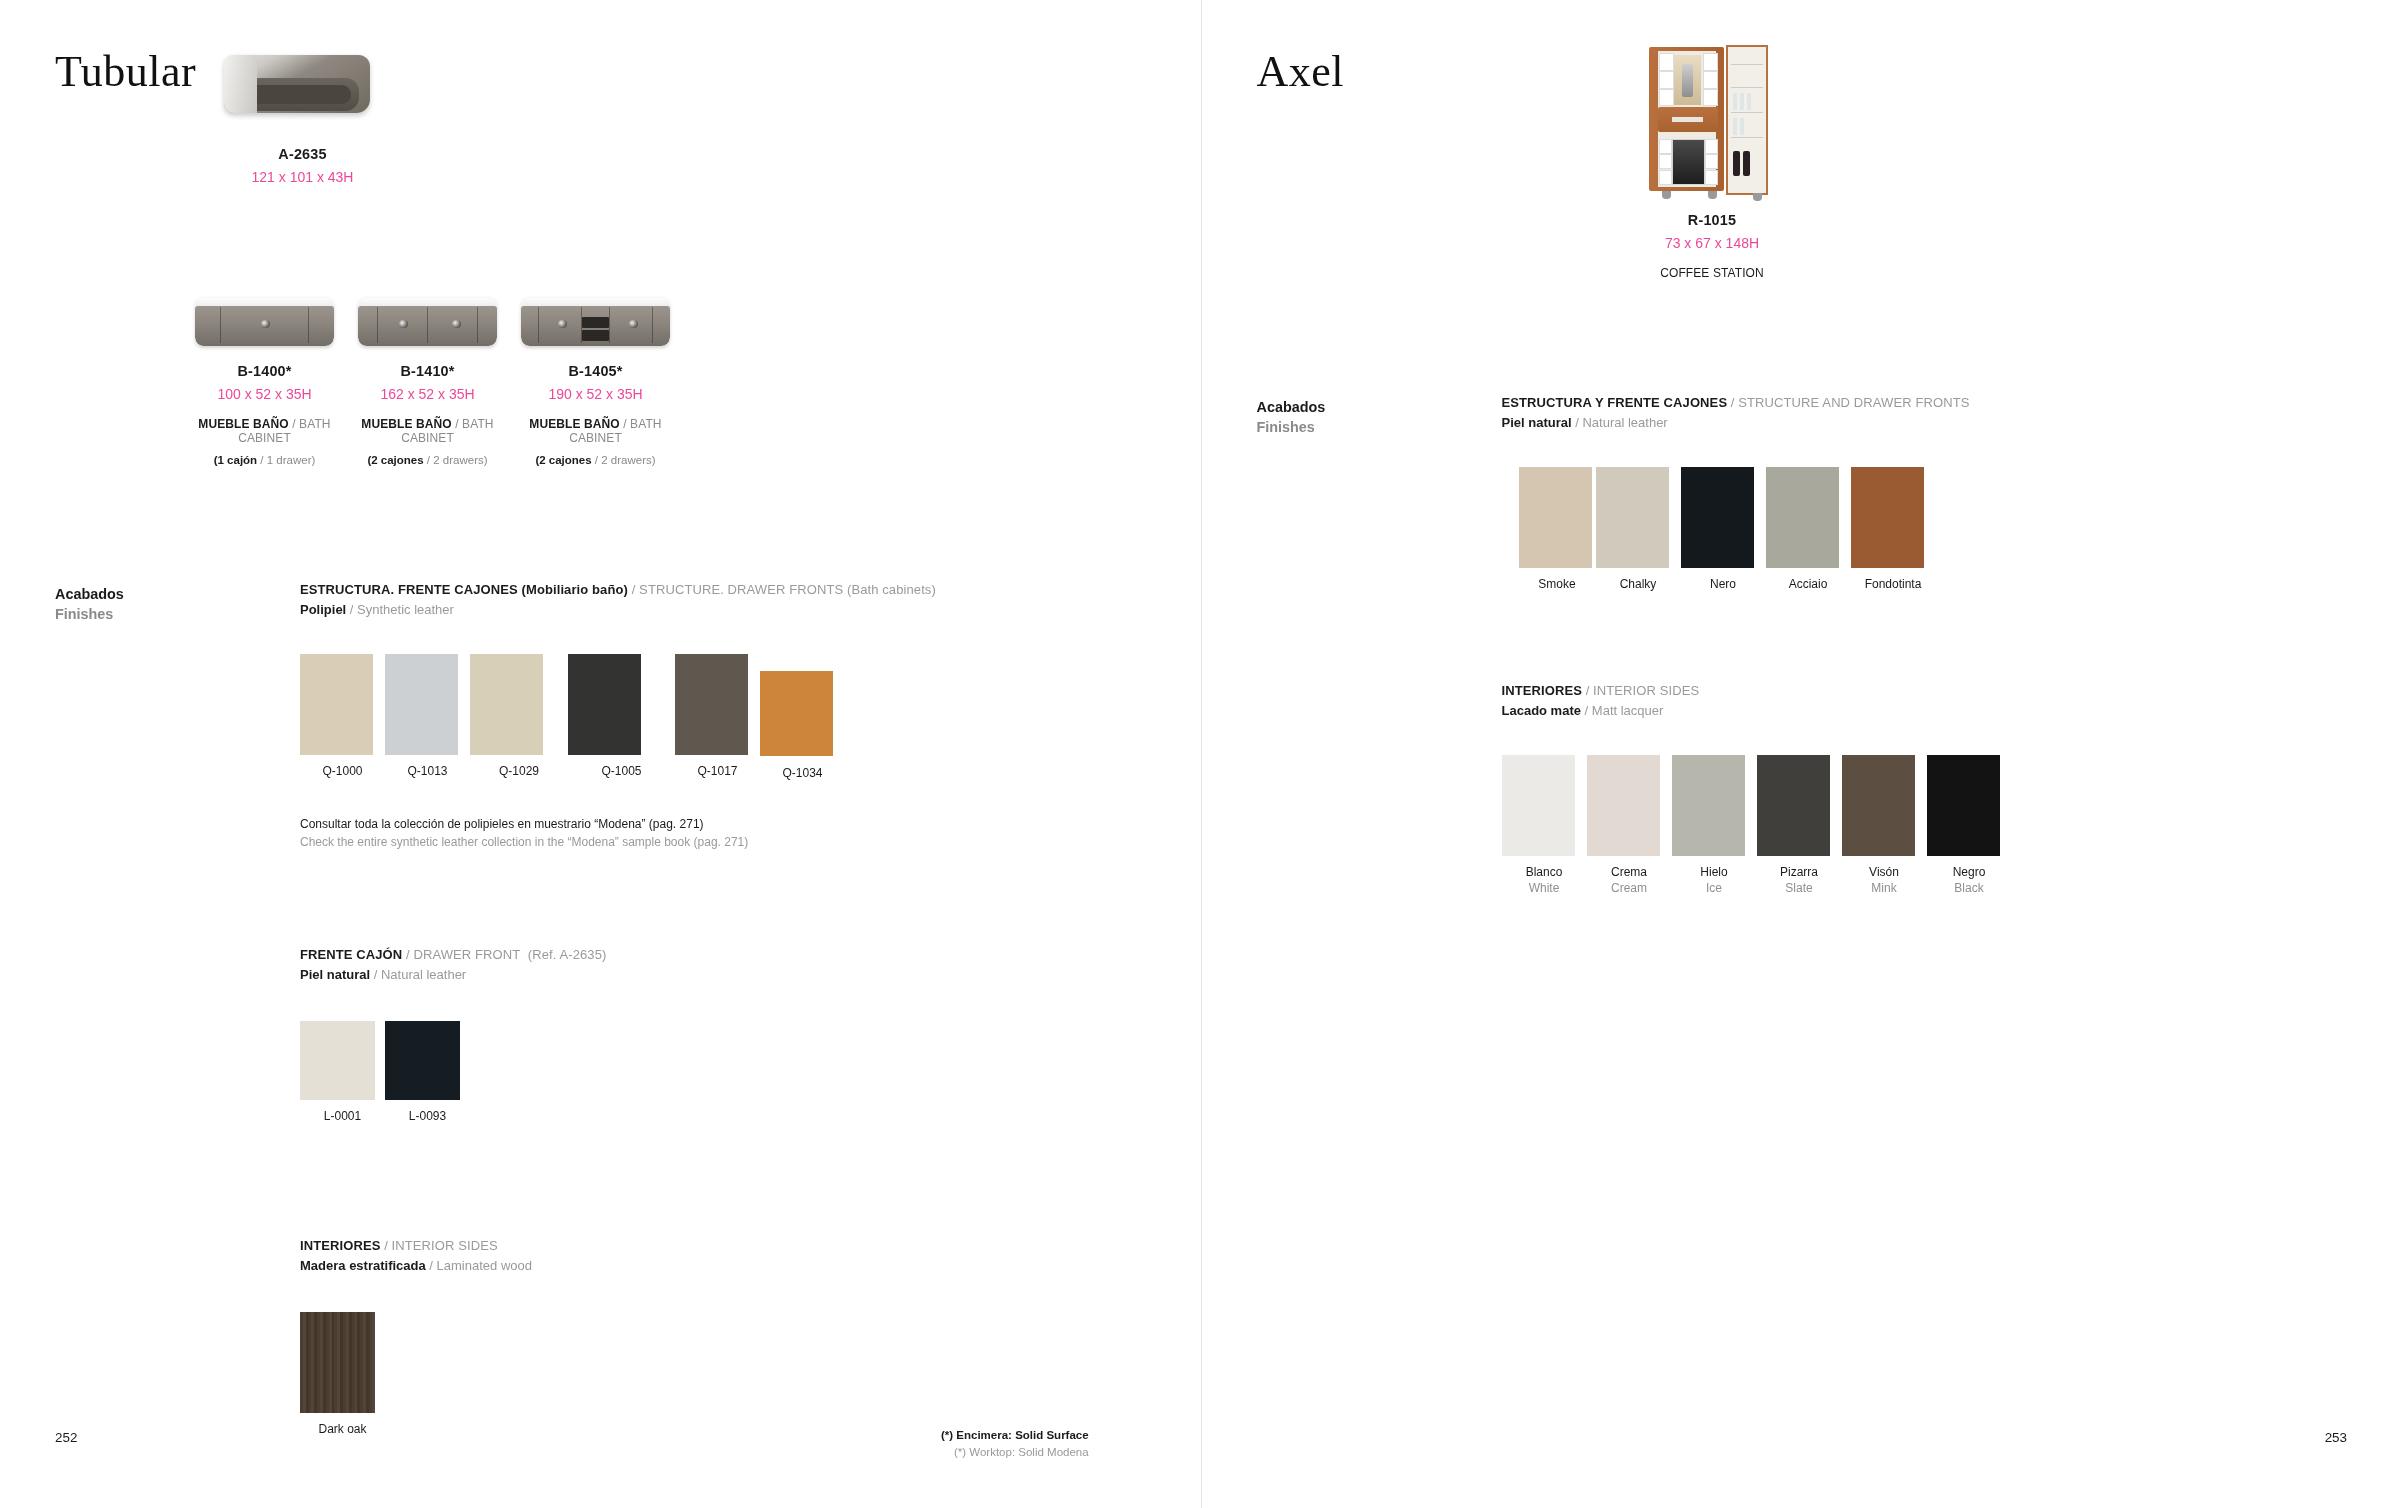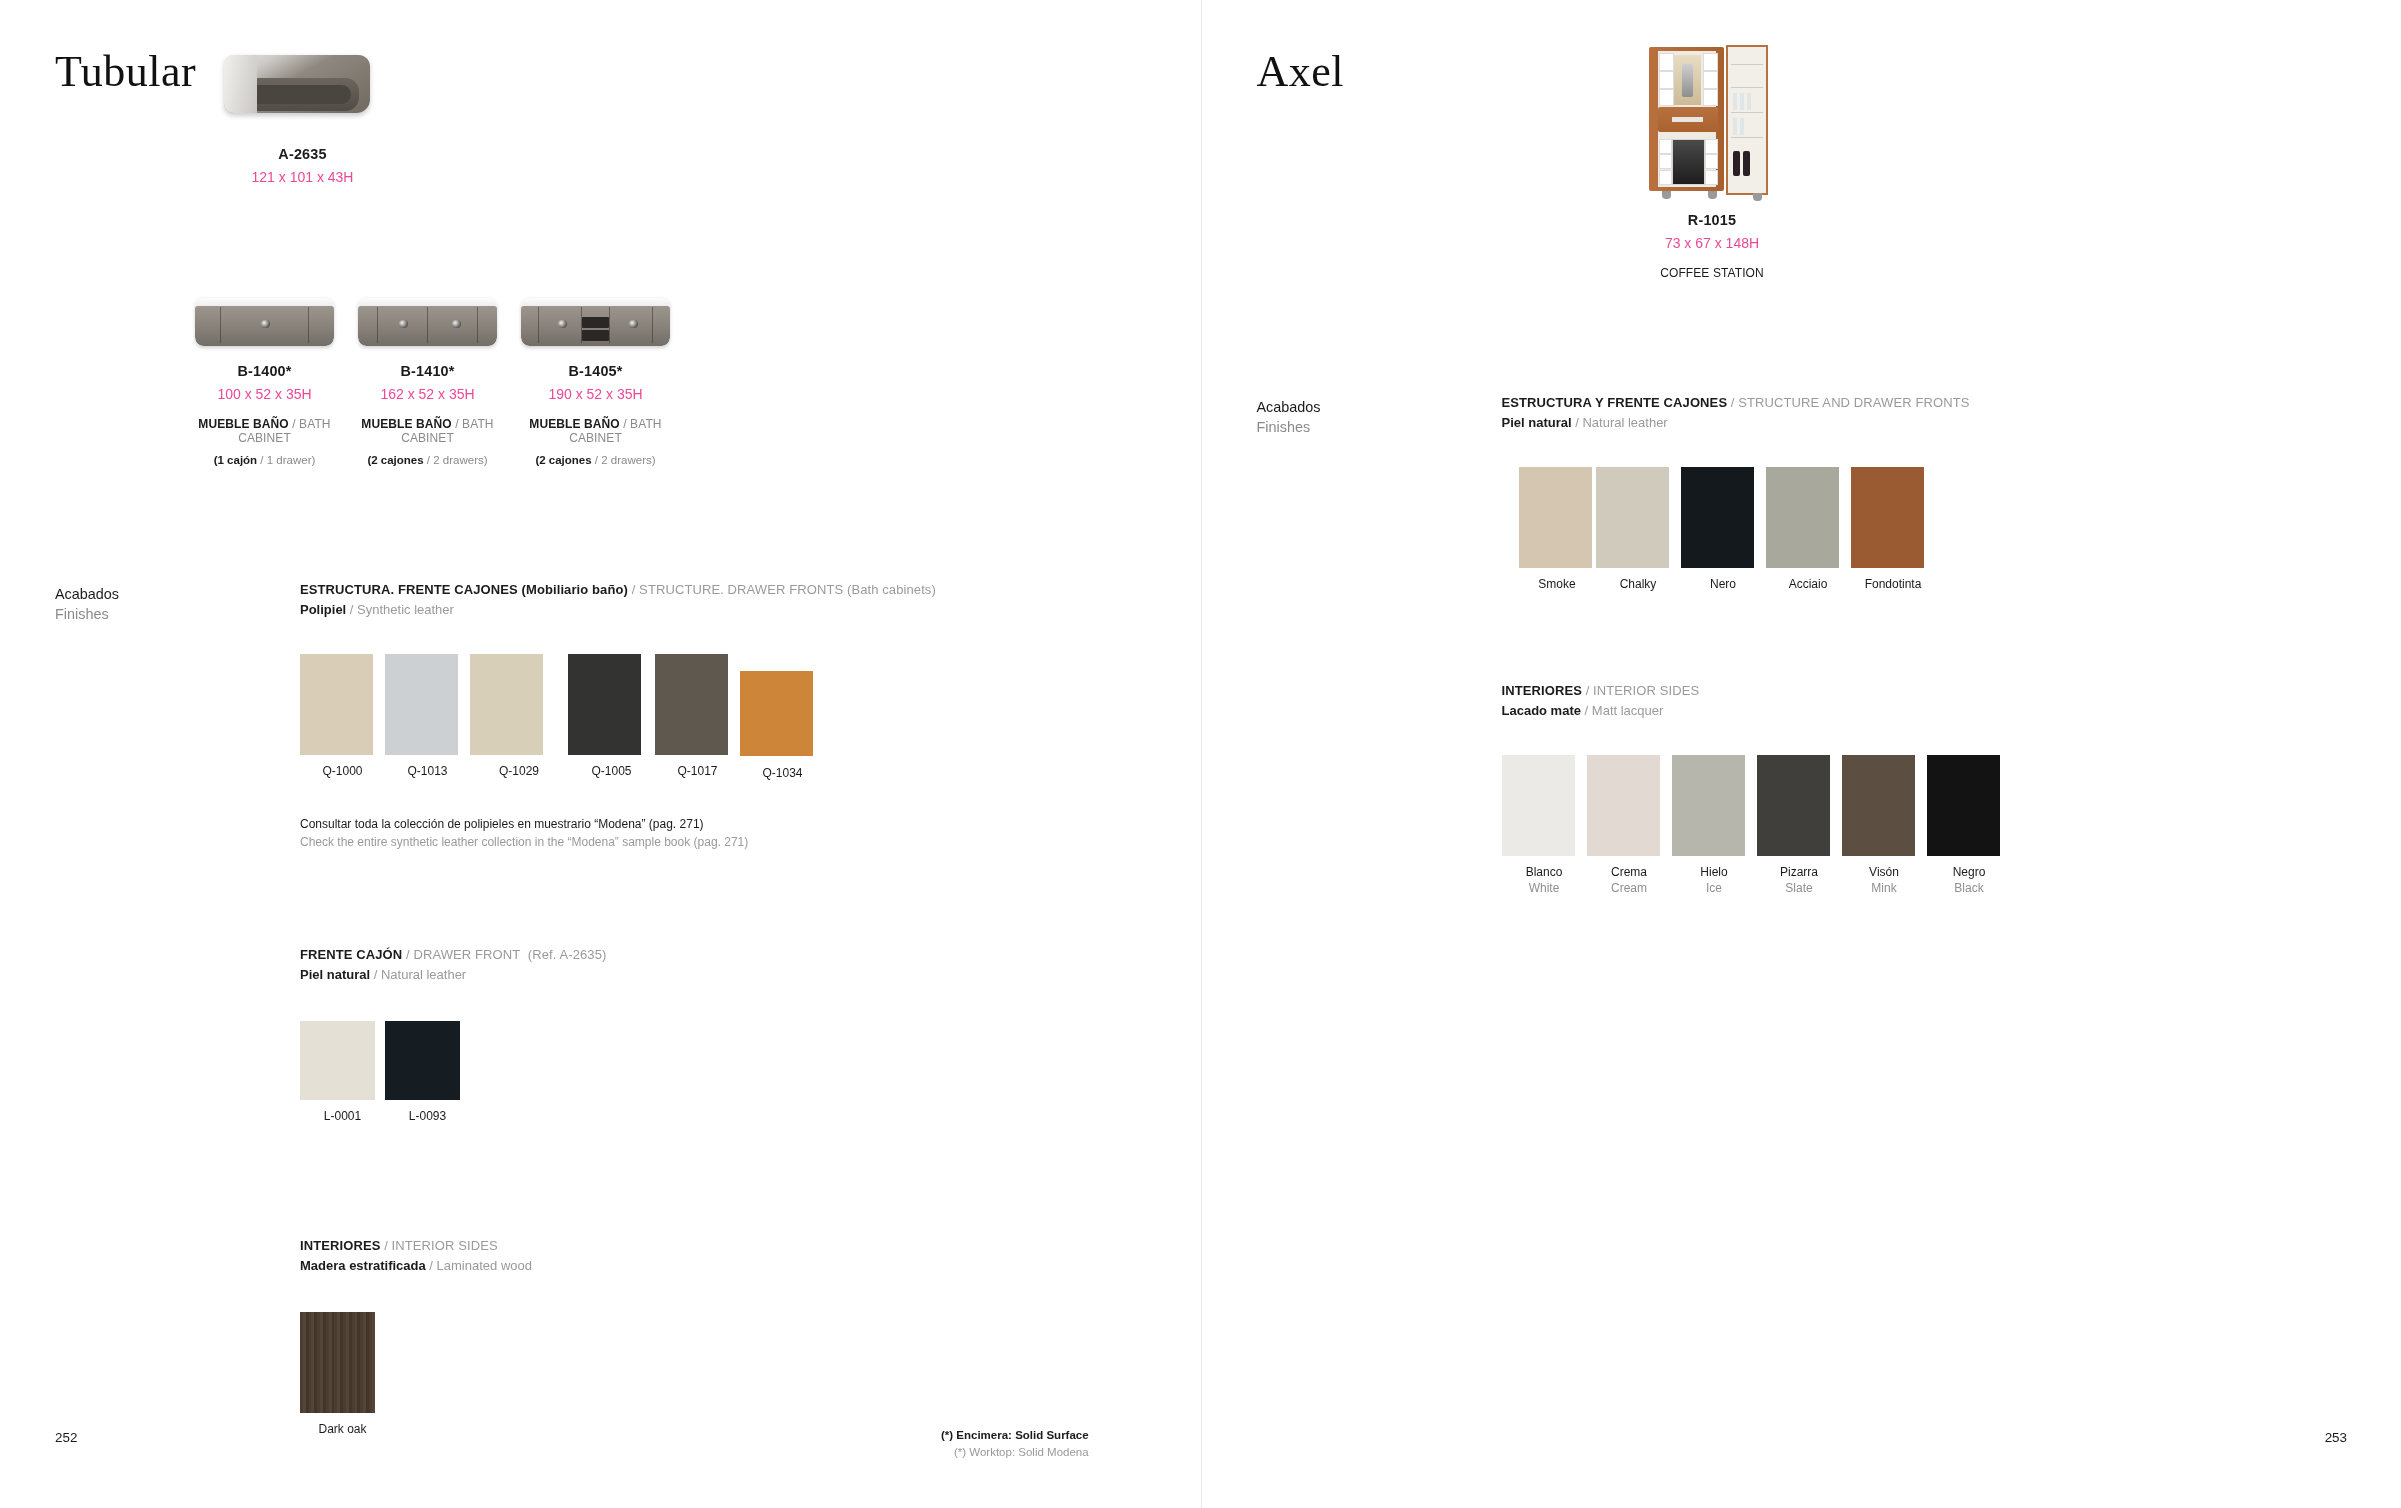--- a/index.html
+++ b/index.html
@@ -39,21 +39,21 @@
   .vanity .body{position:absolute;left:0;right:0;top:17%;bottom:0;
       background:linear-gradient(180deg,#9b958e 0%,#8b857e 45%,#736d67 100%);
       border-radius:2.9px 2.9px 8.6px 8.6px;}
   .vanity .knob{position:absolute;width:8.6px;height:8.6px;border-radius:50%;
       background:radial-gradient(circle at 35% 35%,#f2f2f2,#5c5751 70%);
       top:45%;}
   .vanity .seam{position:absolute;top:18%;bottom:6%;width:1px;background:rgba(40,36,32,.45);}
   .vanity .niche{position:absolute;background:#2b2724;border-radius:1px;}
 
   
-  .finishes-label{position:absolute;font-size:14.4px;line-height:20px;}
+  .finishes-label{position:absolute;font-size:14.4px;line-height:20px;font-weight:bold;}
   .finishes-label .es{color:#1b1b1b;}
   .finishes-label .en{color:#8a8a8a;}
 
   .sec{position:absolute;}
   .sec-head{font-size:13px;line-height:18px;letter-spacing:0.1px;white-space:nowrap;}
   .sec-head .es{font-weight:700;color:#1b1b1b;}
   .sec-head .sep,.sec-head .en{color:#9a9a9a;font-weight:400;}
   .sec-sub{font-size:13px;line-height:18px;margin-top:1.9px;white-space:nowrap;}
   .sec-sub .es{font-weight:700;color:#1b1b1b;}
   .sec-sub .sep,.sec-sub .en{color:#9a9a9a;font-weight:400;}
@@ -189,21 +189,21 @@
           <div class="sw-label">Q-1000</div>
         </div>
         <div class="swatch-cell" style="width:85px;">
           <span class="swatch" style="width:73px;height:101px;background:#ccd0d3;"></span>
           <div class="sw-label">Q-1013</div>
         </div>
         <div class="swatch-cell" style="width:98px;">
           <span class="swatch" style="width:73px;height:101px;background:#d8cfb9;"></span>
           <div class="sw-label">Q-1029</div>
         </div>
-        <div class="swatch-cell" style="width:87px;">
+        <div class="swatch-cell" style="width:107px;">
           <span class="swatch" style="width:73px;height:101px;background:#333331;"></span>
           <div class="sw-label">Q-1005</div>
         </div>
         <div class="swatch-cell" style="width:85px;">
           <span class="swatch" style="width:73px;height:101px;background:#5e584e;"></span>
           <div class="sw-label">Q-1017</div>
         </div>
         <div class="swatch-cell" style="width:85px;padding-top:17.3px;">
           <span class="swatch" style="width:73px;height:85px;background:#cd8539;"></span>
           <div class="sw-label">Q-1034</div>

